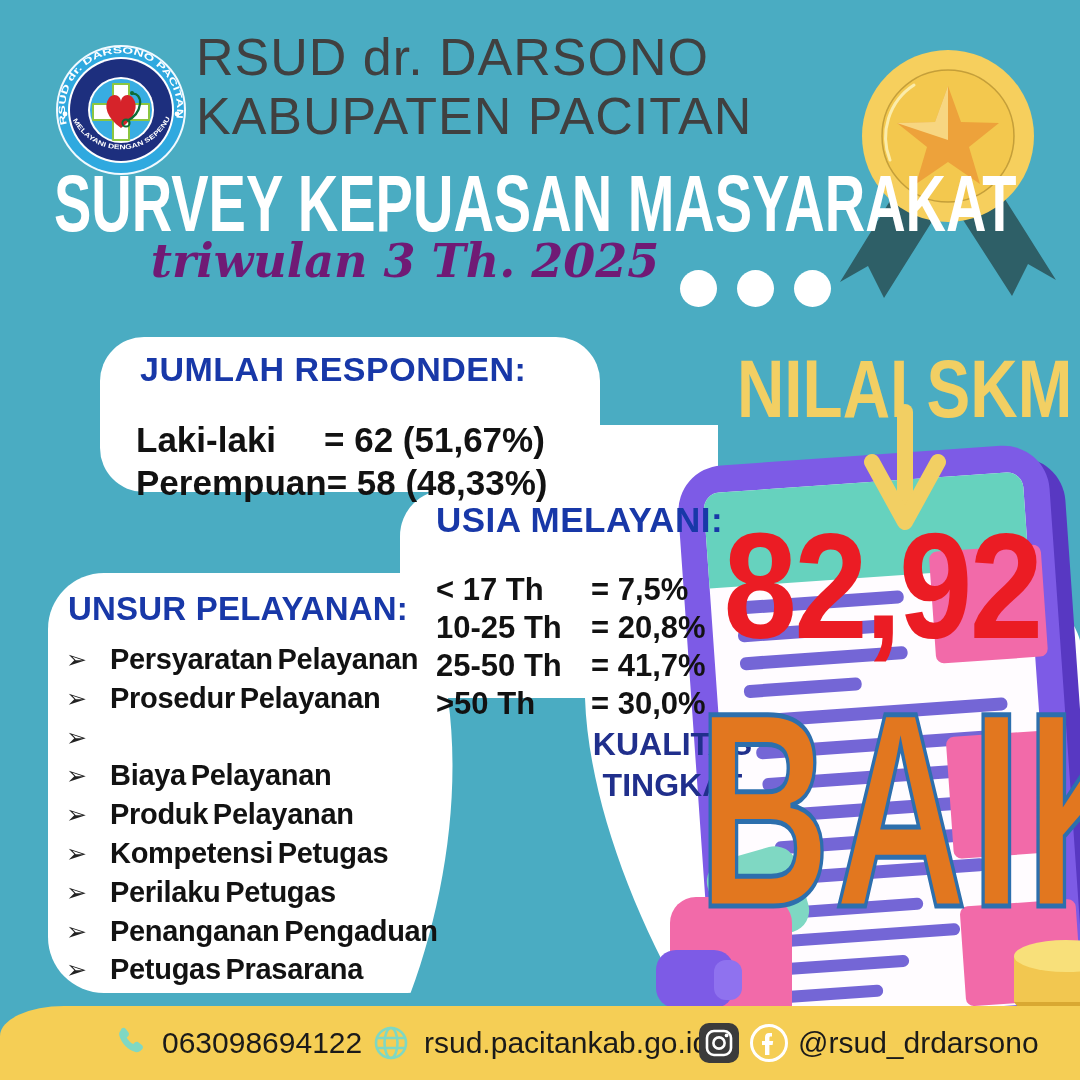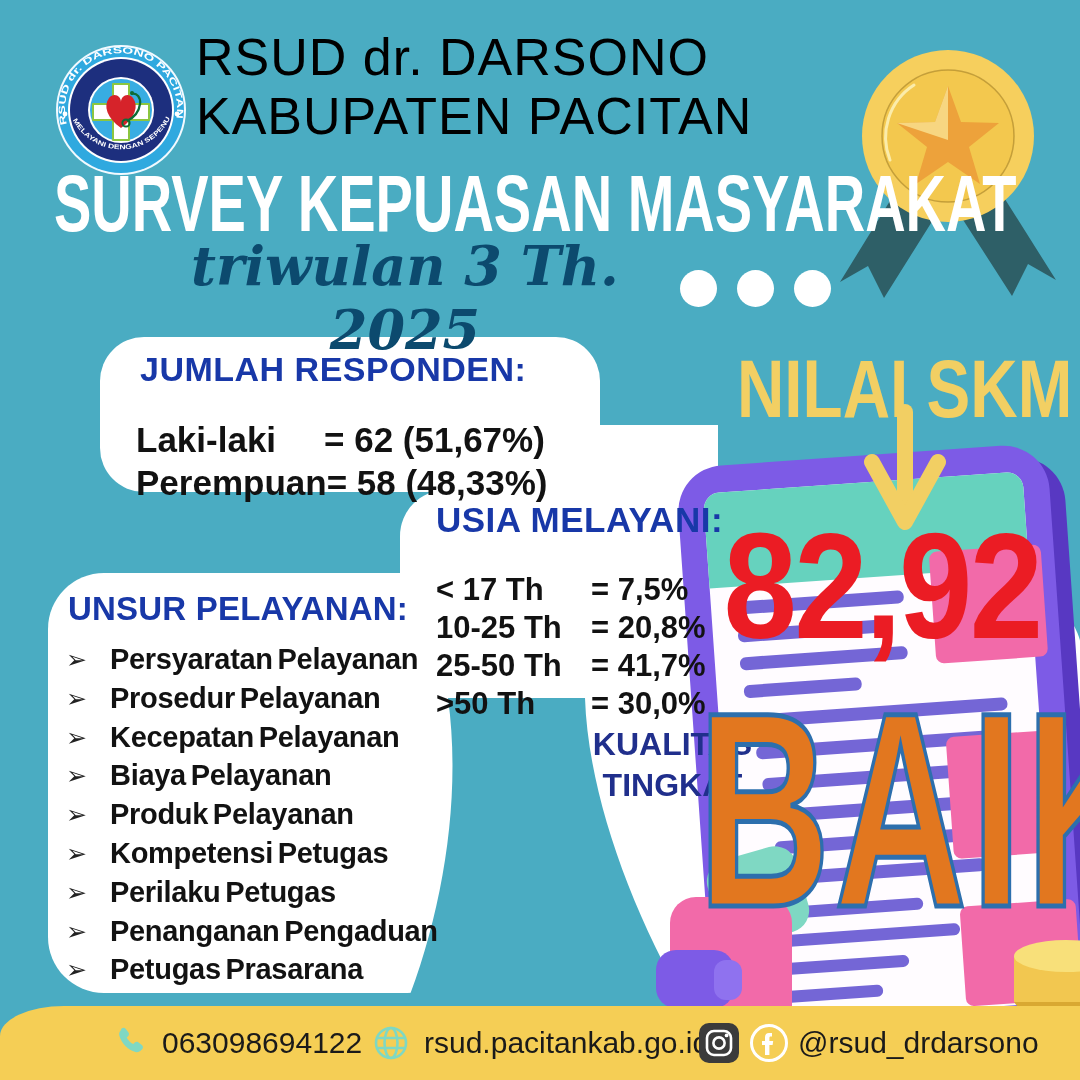--- a/index.html
+++ b/index.html
@@ -3,26 +3,26 @@
 <meta charset="utf-8">
 <style>
   html,body{margin:0;padding:0;background:#2e3436;}
   .poster{position:relative;width:1080px;height:1080px;overflow:hidden;
     background:#4AACC2;font-family:"Liberation Sans",sans-serif;}
   .abs{position:absolute;}
   svg{display:block;}
   .scene{position:absolute;left:0;top:0;z-index:1;}
   .txt{position:absolute;z-index:3;}
 
-  .org-lines{left:196px;top:28px;color:#000000;font-size:52px;line-height:59px;
+  .org-lines{left:196px;top:28px;color:#404040;font-size:52px;line-height:59px;
     letter-spacing:1px;font-weight:400;}
   .main-title{left:54px;top:158px;color:#fff;font-size:80px;font-weight:bold;
     white-space:nowrap;transform:scaleX(.70);transform-origin:left top;letter-spacing:0;}
-  .subtitle{left:120px;top:234px;width:570px;text-align:center;color:#0c4a6e;
-    font-family:"DejaVu Serif",serif;font-style:italic;font-weight:bold;font-size:54px;}
+  .subtitle{left:120px;top:234px;width:570px;text-align:center;color:#701a75;
+    font-family:"DejaVu Serif",serif;font-style:italic;font-weight:bold;font-size:46px;}
   .dot{position:absolute;z-index:3;width:37px;height:37px;border-radius:50%;background:#fff;top:270px;}
 
   .h-blue{color:#1838A8;font-weight:bold;}
   .jumlah-head{left:140px;top:350px;font-size:34px;letter-spacing:.5px;}
   .data-rows{color:#121212;font-weight:bold;margin-top:24px;}
   .jumlah-rows{left:136px;top:394px;font-size:35px;line-height:43px;}
   .jumlah-rows .lbl{display:inline-block;min-width:188px;}
   .usia-head{left:436px;top:500px;font-size:35px;letter-spacing:.5px;}
   .usia-rows{left:436px;top:547px;font-size:31px;line-height:38px;}
   .usia-rows .lbl{display:inline-block;min-width:155px;}
@@ -183,21 +183,20 @@
     <li>
         <span class="bullet">➢</span>
         <span class="itm">Persyaratan Pelayanan</span>
       </li>
     <li>
         <span class="bullet">➢</span>
         <span class="itm">Prosedur Pelayanan</span>
       </li>
     <li>
         <span class="bullet">➢</span>
-        <span class="itm">Kecepatan Pelayanan</span>
       </li>
     <li>
         <span class="bullet">➢</span>
         <span class="itm">Biaya Pelayanan</span>
       </li>
     <li>
         <span class="bullet">➢</span>
         <span class="itm">Produk Pelayanan</span>
       </li>
     <li>

